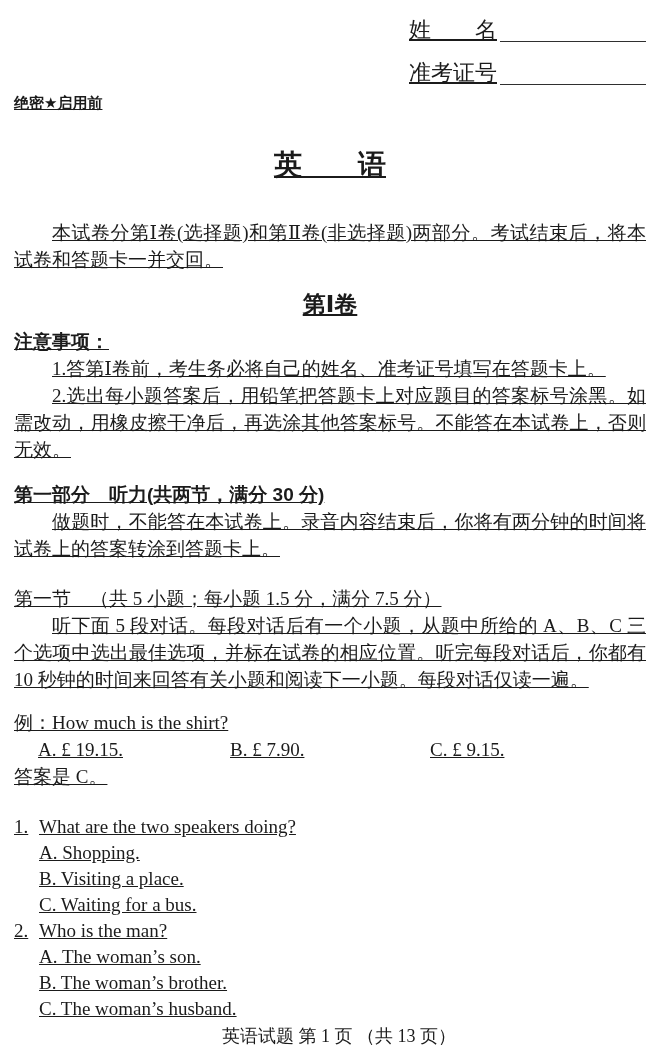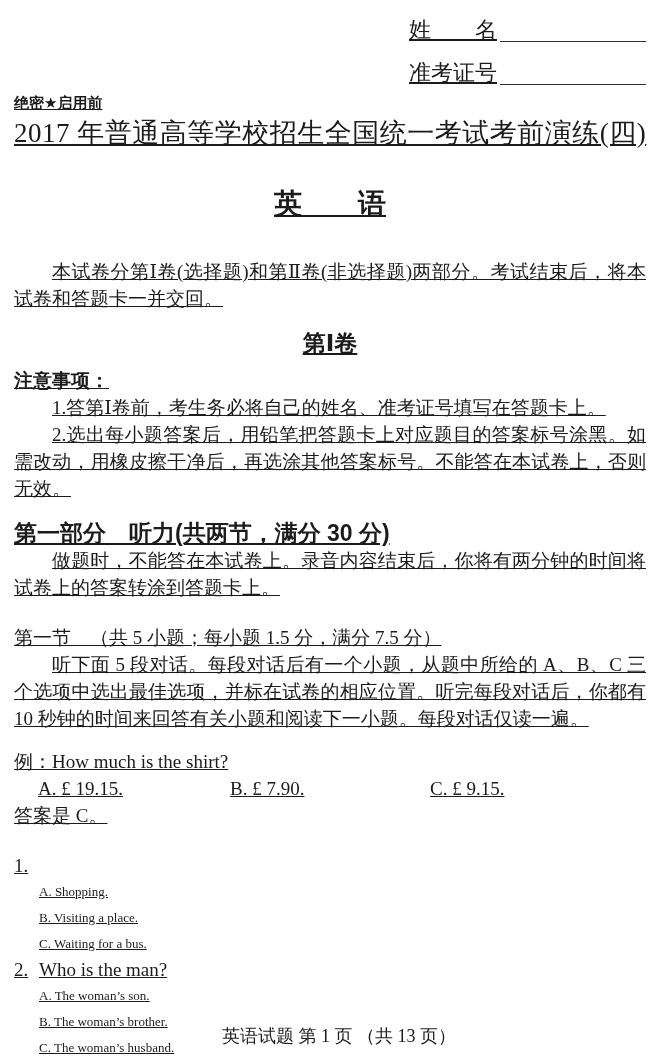--- a/index.html
+++ b/index.html
@@ -37,31 +37,31 @@
   }
   .subject {
     font-size: 28px; text-align: center; line-height: 40px; margin-top: 34px;
     white-space: pre;
   }
   .body-text { font-size: 19px; line-height: 27px; }
   .indent { text-indent: 2em; }
   .justify { text-align: justify; }
   .volume-title { font-size: 23px; text-align: center; line-height: 30px; margin-top: 16px; }
   .notes-title { font-size: 19px; line-height: 26px; margin-top: 10px; }
-  .section-title { font-size: 23px; line-height: 27px; margin-top: 18px; }
+  .section-title { font-size: 19px; line-height: 27px; margin-top: 18px; }
   .subsection-title { margin-top: 23px; }
   .example-block { margin-top: 16px; }
   .opt-row { display: flex; padding-left: 24px; font-size: 19px; line-height: 27px; }
   .opt-row .opt-a { width: 192px; }
   .opt-row .opt-b { width: 200px; }
   .q-line { display: flex; font-size: 19px; line-height: 26px; }
   .q-line .q-num { width: 25px; flex: 0 0 25px; }
   .q-block { margin-top: 0; }
   .q-first { margin-top: 24px; }
-  .q-opt { padding-left: 25px; font-size: 13px; line-height: 26px; }
+  .q-opt { padding-left: 25px; font-size: 19px; line-height: 26px; }
   .footer {
     position: absolute; left: 9px; top: 1024px; width: 100%;
     text-align: center; font-size: 18px; line-height: 24px;
   }
 </style>
 </head>
 <body>
 
 <div class="page">
 
@@ -70,21 +70,20 @@
     <span class="fill-line"></span>
   </div>
 
   <div class="fill-row id-row">
     <span class="fill-label">准考证号</span>
     <span class="fill-line"></span>
   </div>
 
   <div class="secret hei">绝密★启用前</div>
 
-  <h1 class="exam-title">2017 年普通高等学校招生全国统一考试考前演练(四)</h1>
 
   <h2 class="subject hei">英　　语</h2>
 
   <p class="body-text indent justify" style="margin-top:34px">本试卷分第Ⅰ卷(选择题)和第Ⅱ卷(非选择题)两部分。考试结束后，将本试卷和答题卡一并交回。</p>
 
   <h3 class="volume-title hei">第Ⅰ卷</h3>
 
   <div class="notes-title hei">注意事项：</div>
 
   <p class="body-text indent">1.答第Ⅰ卷前，考生务必将自己的姓名、准考证号填写在答题卡上。</p>
@@ -104,20 +103,21 @@
       <span class="opt-a">A. £ 19.15.</span>
       <span class="opt-b">B. £ 7.90.</span>
       <span class="opt-c">C. £ 9.15.</span>
     </div>
     <p class="body-text">答案是 C。</p>
   </div>
 
   <div class="q-block q-first">
     <div class="q-line">
       <span class="q-num">1.</span>
+      <span>What are the two speakers doing?</span>
     </div>
     <div class="q-opt">A. Shopping.</div>
     <div class="q-opt">B. Visiting a place.</div>
     <div class="q-opt">C. Waiting for a bus.</div>
   </div>
 
   <div class="q-block">
     <div class="q-line">
       <span class="q-num">2.</span>
       <span>Who is the man?</span>

